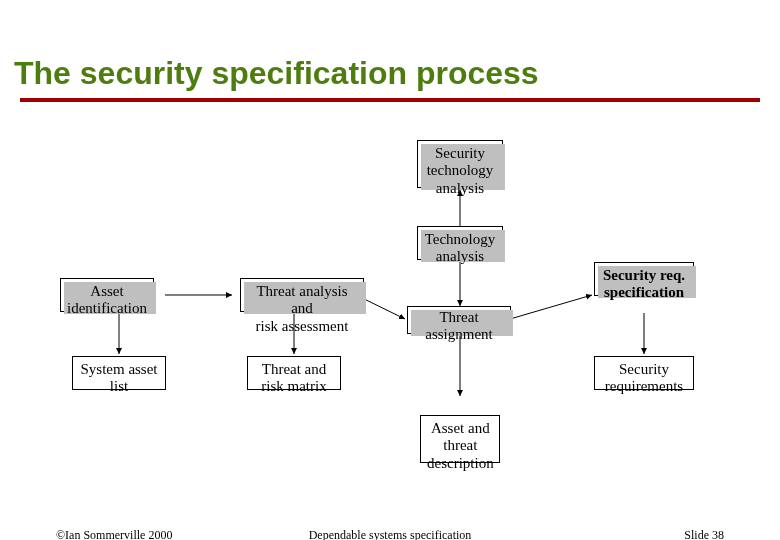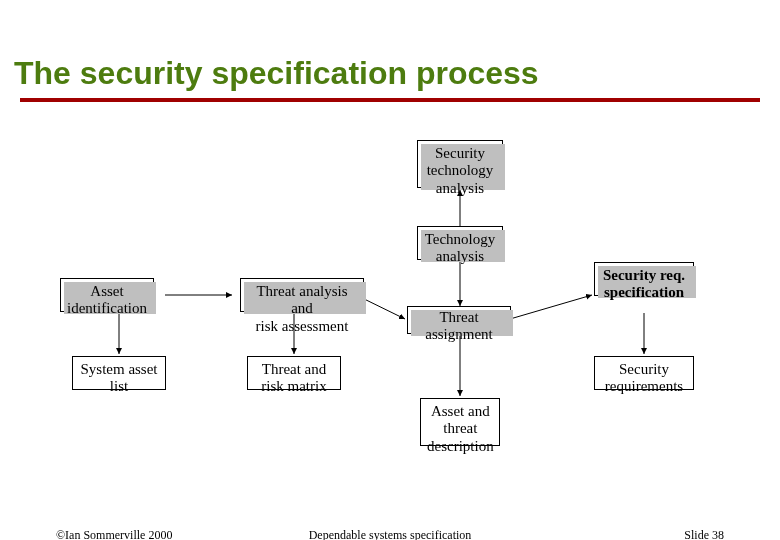--- a/index.html
+++ b/index.html
@@ -131,21 +131,21 @@
   </div>
 
   <div class="box" style="left:247px; top:356px; width:94px; height:34px;">
     <span>Threat and<br>risk matrix</span>
   </div>
 
   <div class="box" style="left:72px; top:356px; width:94px; height:34px;">
     <span>System asset<br>list</span>
   </div>
 
-  <div class="box" style="left:420px; top:398px; width:80px; height:48px;">
+  <div class="box" style="left:420px; top:415px; width:80px; height:48px;">
     <span>Asset and<br>threat<br>description</span>
   </div>
 
   <div class="box" style="left:594px; top:356px; width:100px; height:34px;">
     <span>Security<br>requirements</span>
   </div>
 
   <div class="footer">
     <span class="left">©Ian Sommerville 2000</span>
     <span class="center">Dependable systems specification</span>

